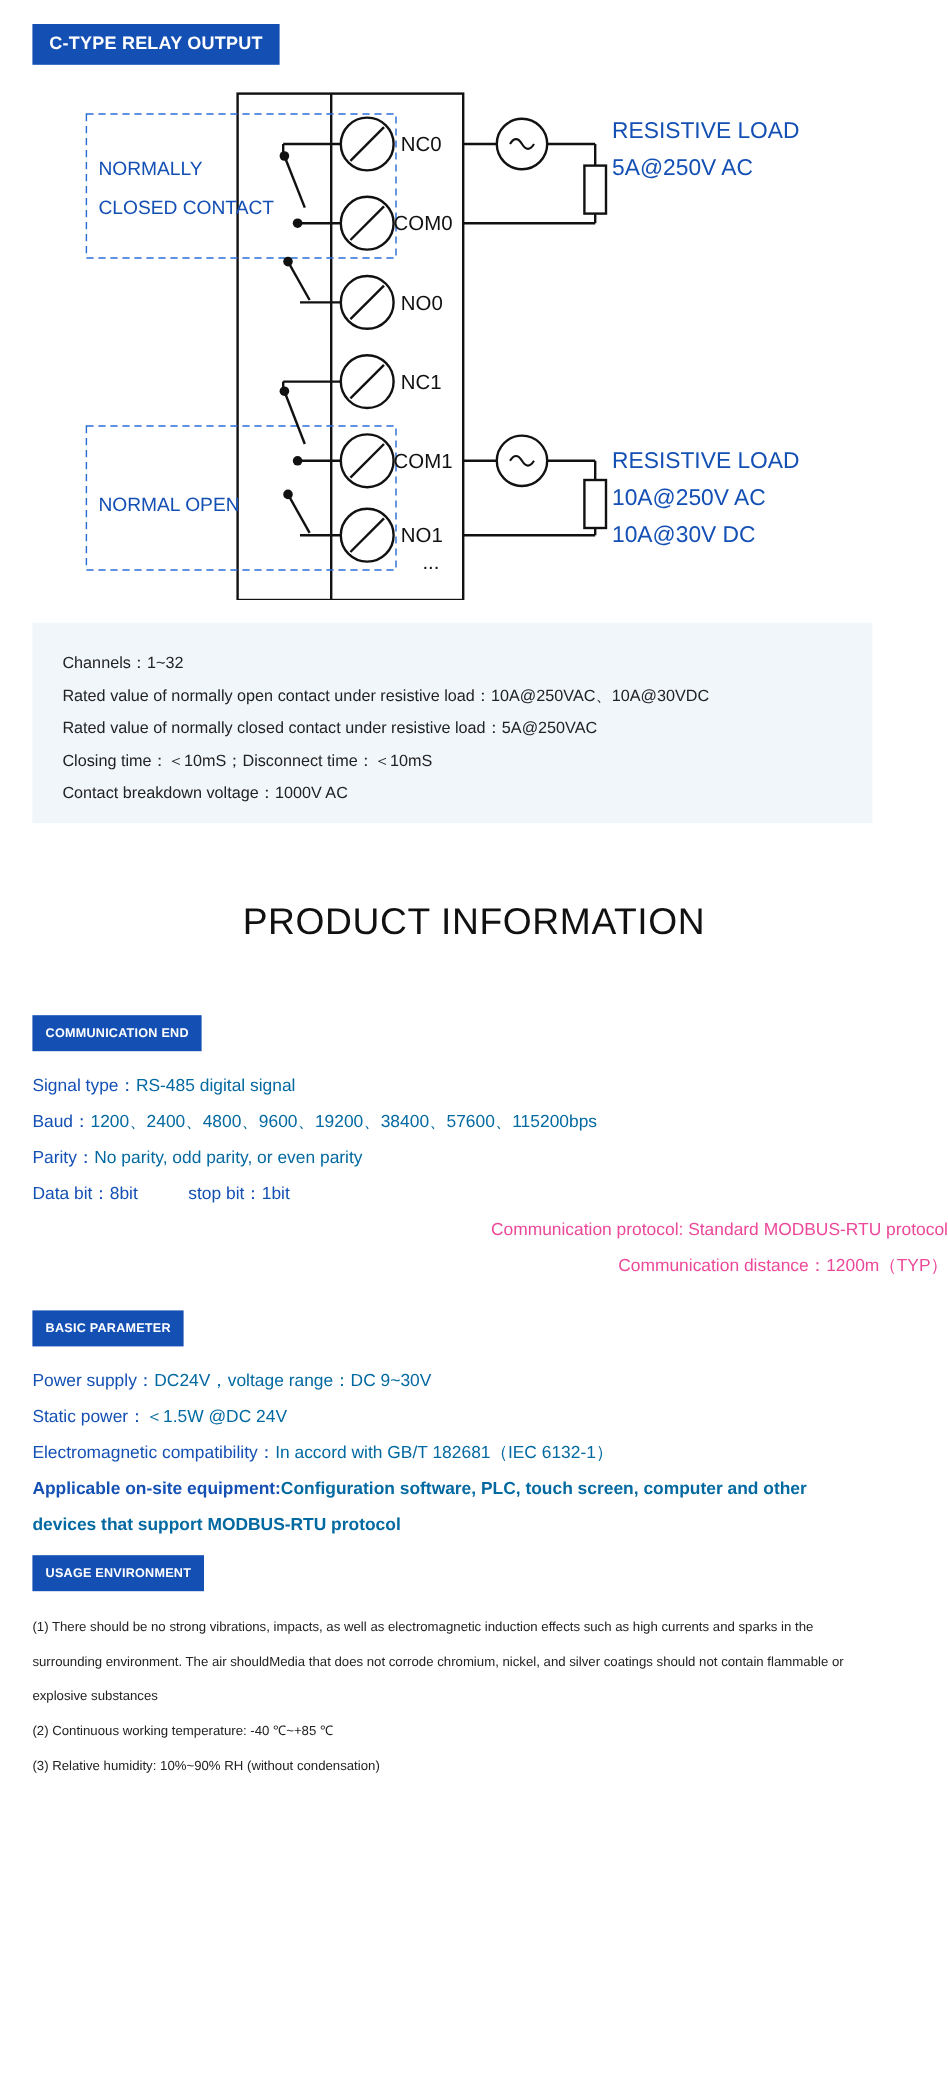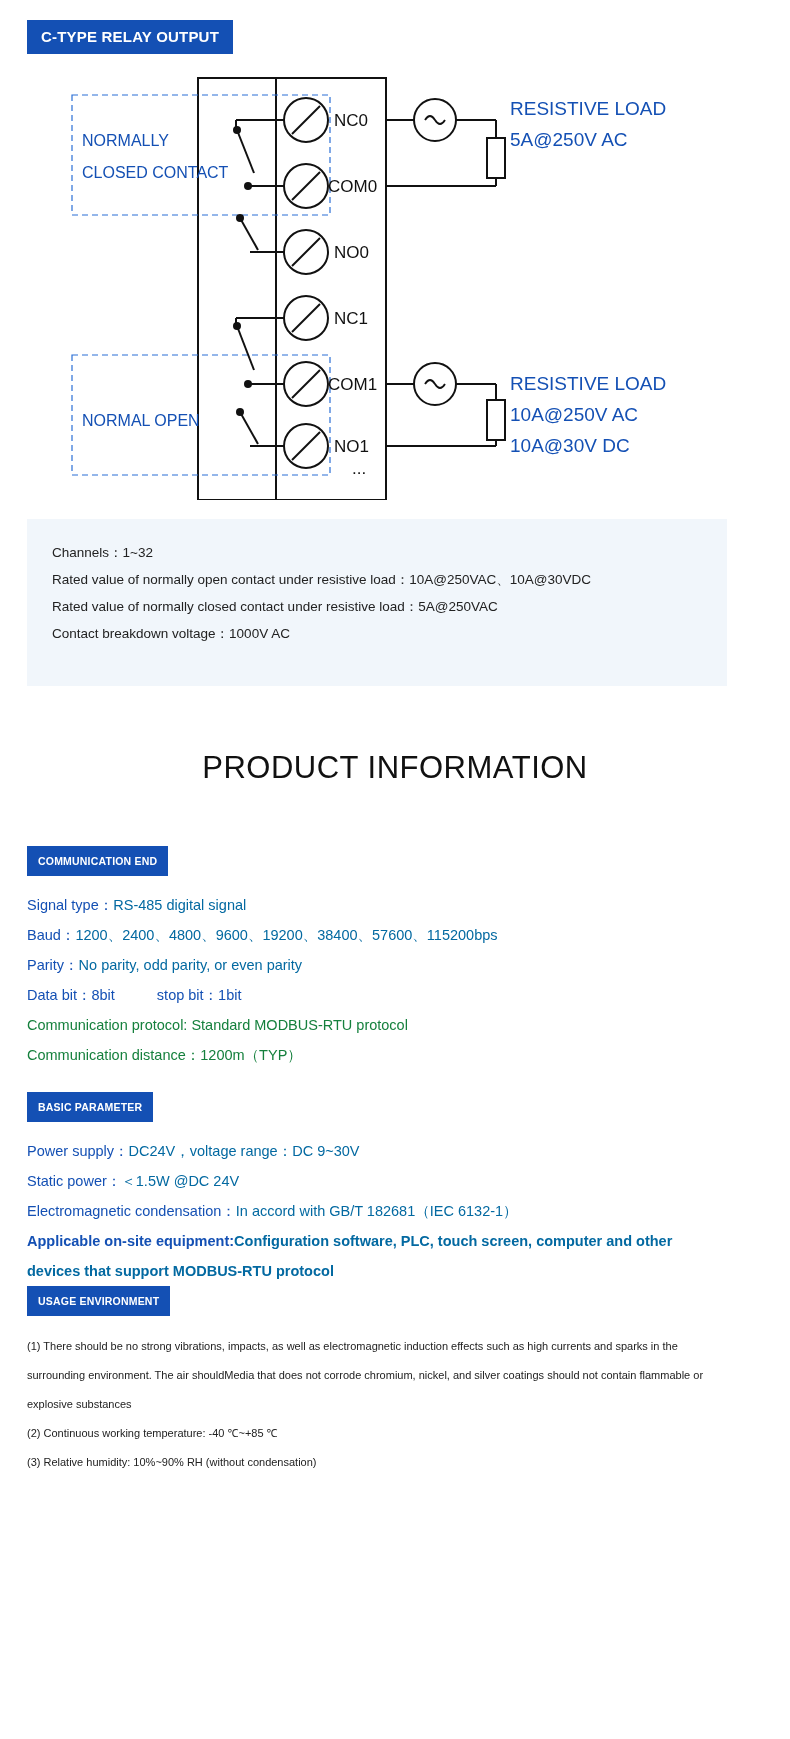--- a/index.html
+++ b/index.html
@@ -81,37 +81,37 @@
     padding-top: 10px;
   }
 
   .sec-badge {
     margin-left: 27px;
     padding: 9px 11px;
     font-size: 10.5px;
   }
   #comm-badge { margin-top: 60px; }
   #basic-badge { margin-top: 22px; }
-  #usage-badge { margin-top: 0px; }
+  #usage-badge { margin-top: 10px; }
 
   .blue-list {
     margin: 14px 0 0 27px;
     padding: 0;
     list-style: none;
   }
   .blue-list li {
     font-size: 14.5px;
     color: #1450b4;
     line-height: 30px;
     white-space: nowrap;
   }
   .blue-list li .val {
     color: #0369a1;
   }
-  .blue-list li.all-blue, .blue-list li.all-blue .val { color: #15803d; }
+  .blue-list li.all-blue, .blue-list li.all-blue .val { color: #ec4899; text-align: right; }
   .wrapline { white-space: normal !important; width: 680px; font-weight: bold; }
 
   .plain-list {
     margin: 16px 0 0 27px;
     padding: 0;
     list-style: none;
     width: 700px;
   }
   .plain-list li {
     font-size: 11px;
@@ -228,20 +228,21 @@
       <text class="lbl-load" x="510" y="330">RESISTIVE LOAD</text>
       <text class="lbl-load" x="510" y="361">10A@250V AC</text>
       <text class="lbl-load" x="510" y="392">10A@30V DC</text>
     </svg>
   </div>
 
   <div id="spec-box">
     <div class="line">Channels：1~32</div>
     <div class="line">Rated value of normally open contact under resistive load：10A@250VAC、10A@30VDC</div>
     <div class="line">Rated value of normally closed contact under resistive load：5A@250VAC</div>
+    <div class="line">Closing time：＜10mS；Disconnect time：＜10mS</div>
     <div class="line">Contact breakdown voltage：1000V AC</div>
   </div>
 </div>
 
 <div id="product-info">
 
   <h1 id="product-heading">PRODUCT INFORMATION</h1>
 
   
   <div id="comm-badge" class="badge sec-badge">COMMUNICATION END</div>
@@ -271,21 +272,21 @@
   <div id="basic-badge" class="badge sec-badge">BASIC PARAMETER</div>
 
   <ul class="blue-list">
     <li>
       <span>Power supply：</span><span class="val">DC24V，voltage range：DC 9~30V</span>
     </li>
     <li>
       <span>Static power：</span><span class="val">＜1.5W @DC 24V</span>
     </li>
     <li>
-      <span>Electromagnetic condensation：</span><span class="val">In accord with GB/T 182681（IEC 6132-1）</span>
+      <span>Electromagnetic compatibility：</span><span class="val">In accord with GB/T 182681（IEC 6132-1）</span>
     </li>
     <li class="wrapline">
       <span>Applicable on-site equipment:</span><span class="val">Configuration software, PLC, touch screen, computer and other devices that support MODBUS-RTU protocol</span>
     </li>
   </ul>
 
   
   <div id="usage-badge" class="badge sec-badge">USAGE ENVIRONMENT</div>
 
   <ul class="plain-list">

